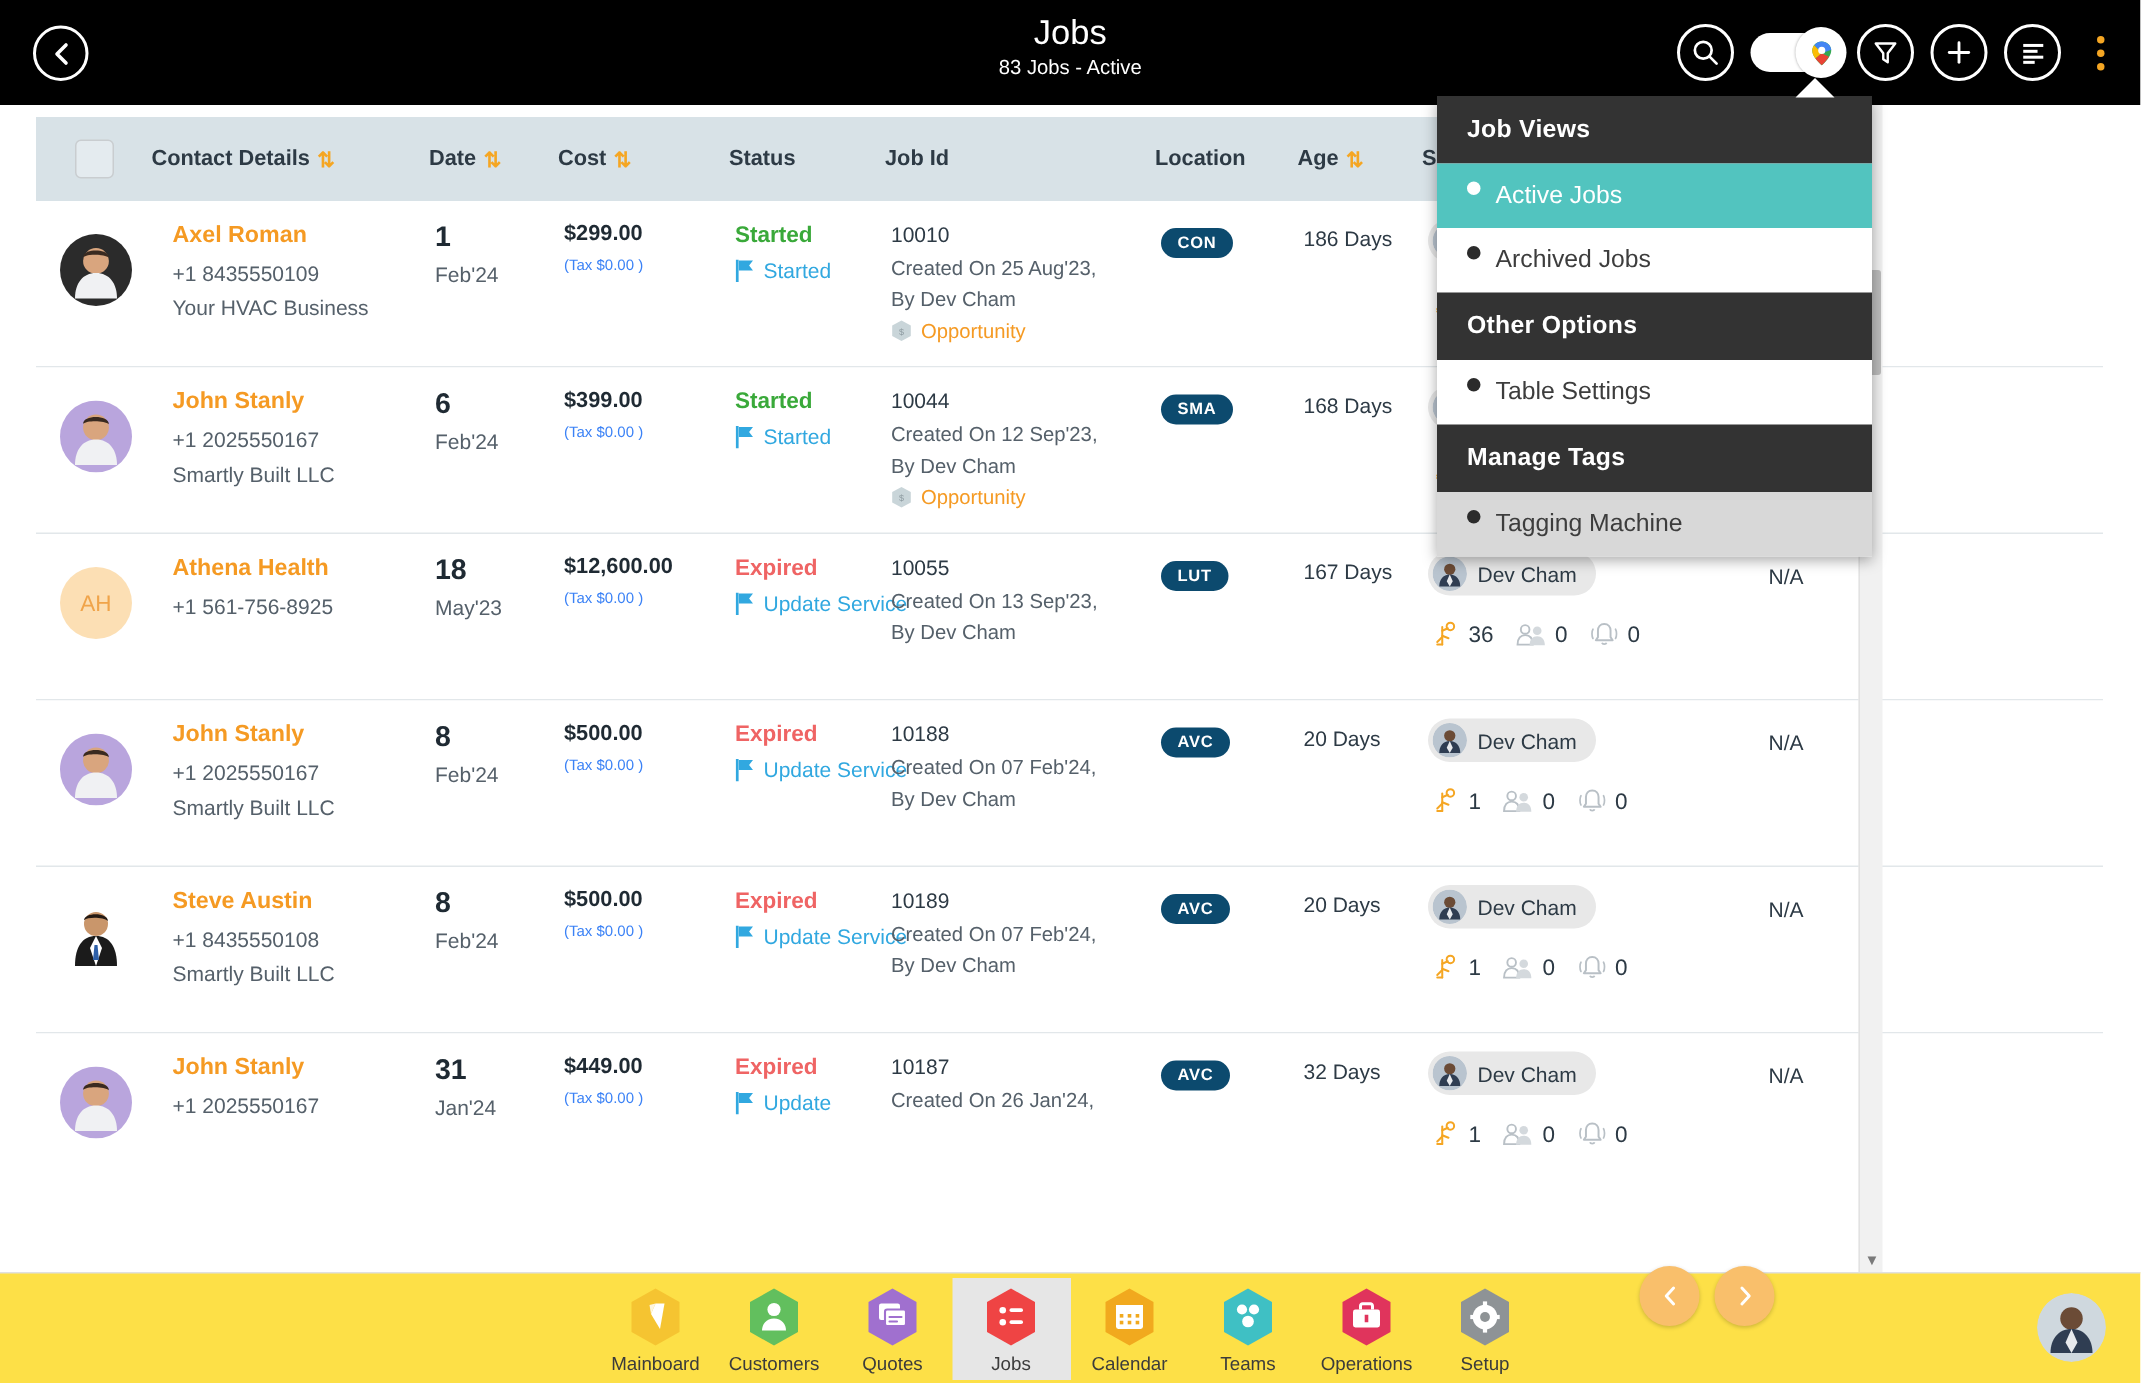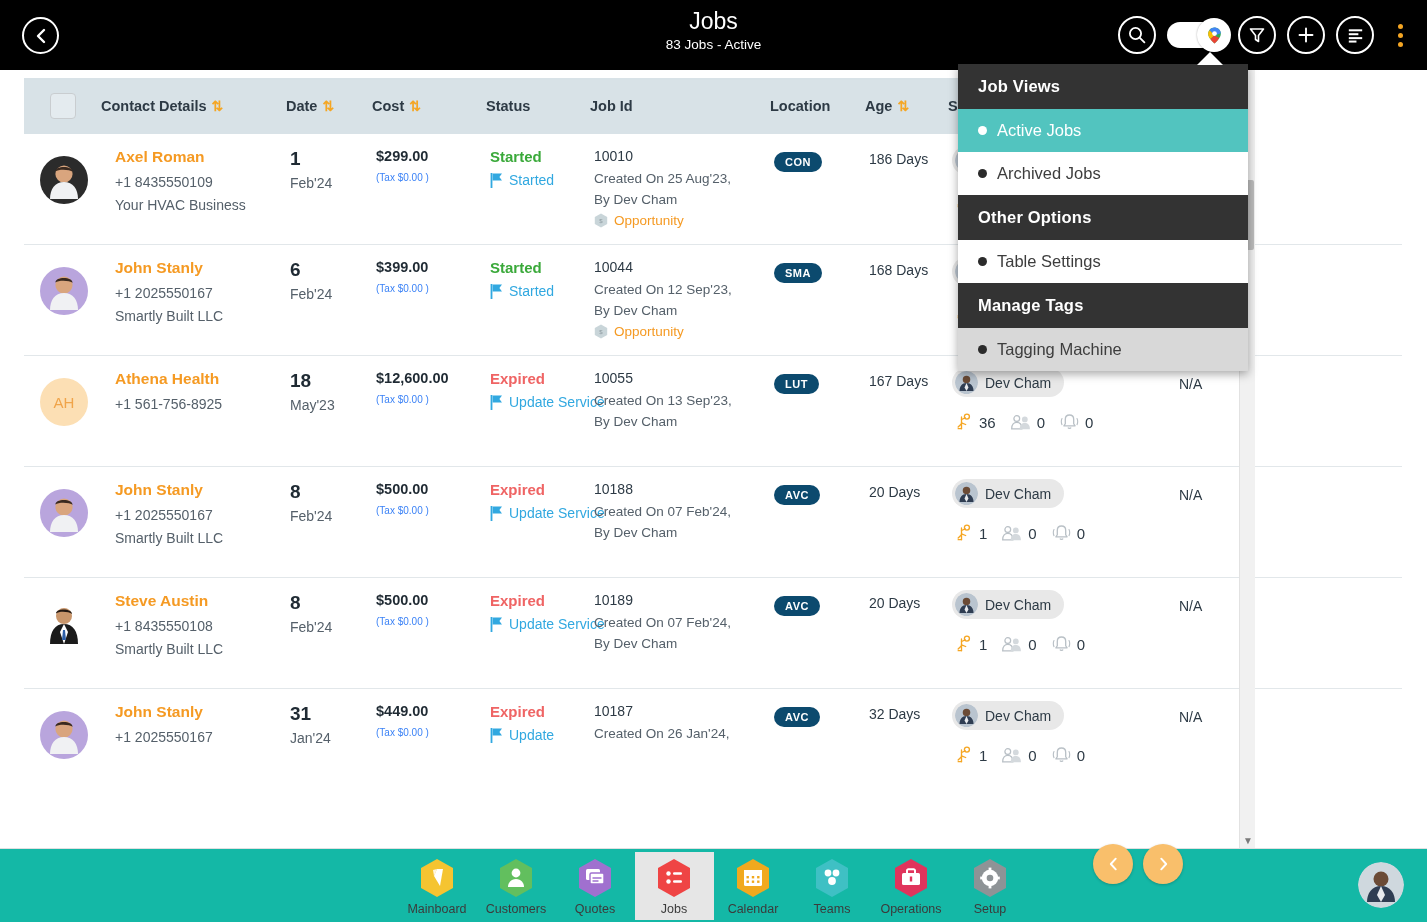--- a/index.html
+++ b/index.html
@@ -72,21 +72,21 @@
     position: absolute; right: 7px; top: 64px; width: 290px;
     background: #ffffff; z-index: 40;
     box-shadow: 0 3px 9px rgba(0,0,0,.35);
   }
   .dd-head {
     background: #333333; color: #ffffff; font-weight: bold;
     font-size: 16.5px; padding: 13px 0 13px 20px; letter-spacing: .2px;
   }
   .dd-item {
     background: #ffffff; color: #3d3d3d; font-size: 16.5px;
-    padding: 12px 0 12px 20px; display: flex; align-items: center; cursor: pointer;
+    padding: 12px 0 12px 20px; display: flex; cursor: pointer;
   }
   .dd-item .bullet {
     width: 9px; height: 9px; border-radius: 50%; background: #2b2b2b;
     margin-right: 10px; flex: none;
   }
   .dd-item.active { background: #52c4bf; color: #ffffff; }
   .dd-item.active .bullet { background: #ffffff; }
   .dd-item.tint { background: #d8d8d8; }
   .thead {
     position: absolute; left: 24px; top: 78px;
@@ -187,21 +187,21 @@
     background: #bcbcbc; border-radius: 2px; cursor: pointer;
   }
   .vdown {
     position: absolute; left: 0; bottom: 2px; width: 16px;
     text-align: center; color: #7a7a7a; font-size: 10px; cursor: pointer;
   }
 
   
   .botnav {
     position: absolute; left: 0; bottom: 0; width: 1427px; height: 74px;
-    background: #14b8a6; border-top: 1px solid #e0e0e0;
+    background: #fde047; border-top: 1px solid #e0e0e0;
     display: flex; align-items: center; justify-content: center;
   }
   .nav-items { display: flex; align-items: flex-start; gap: 0px; }
   .nav-item {
     width: 79px; padding: 6px 0 4px;
     display: flex; flex-direction: column; align-items: center; gap: 4px;
     cursor: pointer;
   }
   .nav-item.sel { background: #e6e6e6; }
   .hex { width: 36px; height: 40px; display: block; }

